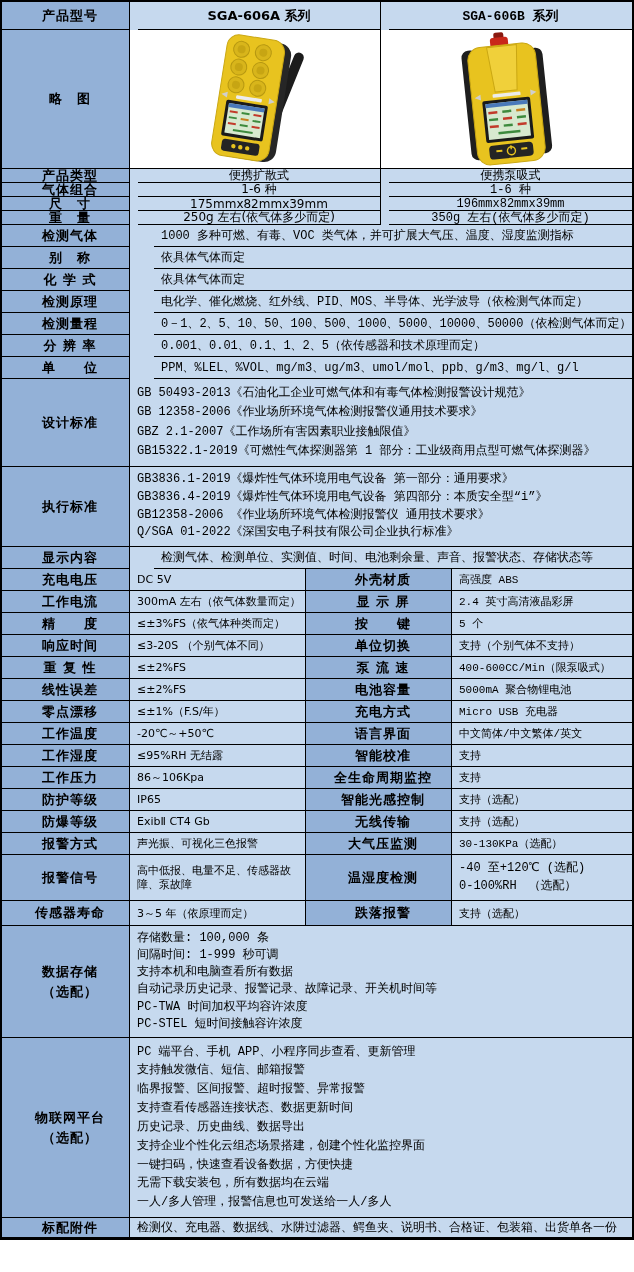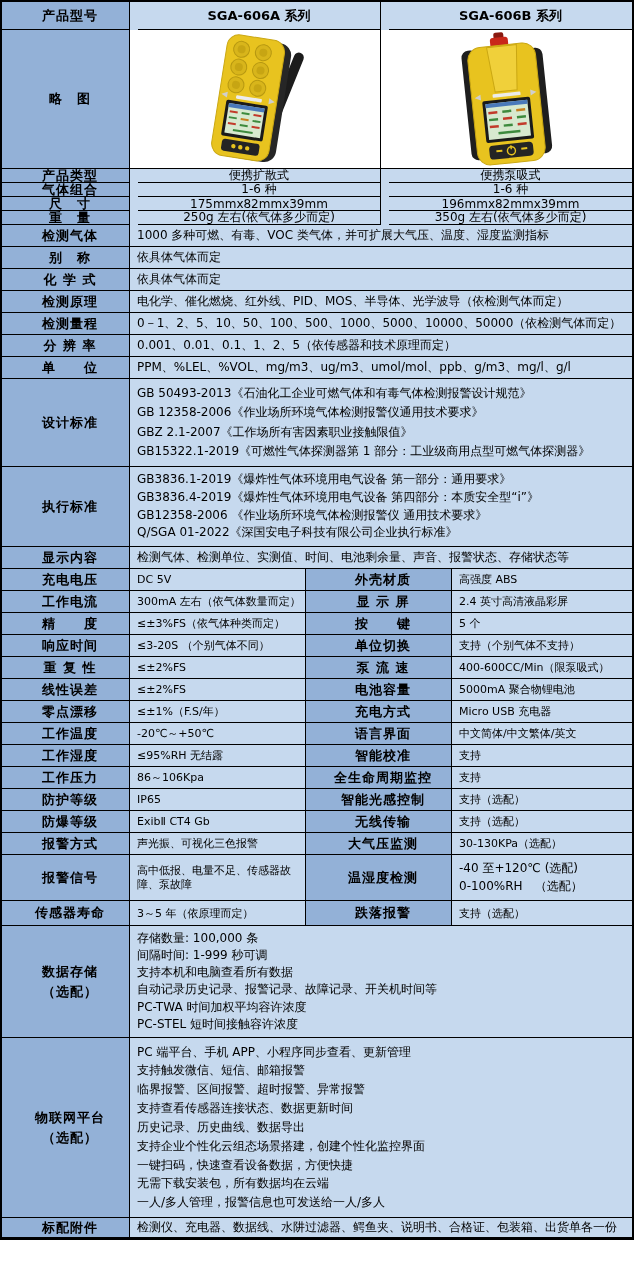--- a/index.html
+++ b/index.html
@@ -4,35 +4,35 @@
 <style>
   html,body{margin:0;padding:0;background:#fff;}
   body{width:634px;font-family:"DejaVu Sans","Liberation Sans",sans-serif;color:#000;}
   .tbl{width:634px;box-sizing:border-box;border:2px solid #000;background:#c6d9ee;}
   .row{display:grid;}
   .r3{grid-template-columns:128px 251px 1fr;}
   .r2{grid-template-columns:128px 1fr;}
   .r4{grid-template-columns:128px 176px 146px 1fr;}
   .c{box-sizing:border-box;border-right:1px solid #000;border-bottom:1px solid #000;
      display:flex;align-items:center;overflow:hidden;}
-  .row .c:last-child{border-right:none;}
+  .row .c:last-child{border-right:none;font-family:Liberation Mono, monospace;}
   .lab{background:#93b1d7;font-weight:bold;justify-content:center;text-align:center;
        font-size:13px;letter-spacing:1px;padding-left:9px;}
   .val{background:#c6d9ee;padding:1px 7px;font-size:12px;white-space:nowrap;}
   .cen{justify-content:center;text-align:center;padding:1px 2px;margin-left:8px;}
   .white{background:#ffffff;justify-content:center;}
   .bold{font-weight:bold;font-size:13px;}
   .sm{font-size:11px;}
   .multi{flex-direction:column;align-items:flex-start;justify-content:space-evenly;
          padding:2px 7px;}
   .multi div{white-space:nowrap;font-size:12px;line-height:1.1;}
   .labcol{flex-direction:column;justify-content:center;line-height:1.5;}
   .wrap{white-space:normal;line-height:1.25;}
   
-  .hHdr{height:28px;} .hImg{height:139px;} .hCmp{height:14px;} .hStd{height:22px;}
+  .hHdr{height:28px;} .hImg{height:139px;} .hCmp{height:14px;} .hStd{height:22px;gap:24px;}
   .hDes{height:88px;} .hExe{height:80px;} .hPair{height:22px;} .hAl{height:46px;}
   .hSen{height:25px;} .hSto{height:112px;} .hIot{height:180px;} .hAcc{height:20px;}
 </style>
 </head>
 <body>
 
 <div class="tbl">
 
   <div class="row r3 hHdr">
     <div class="c lab">

